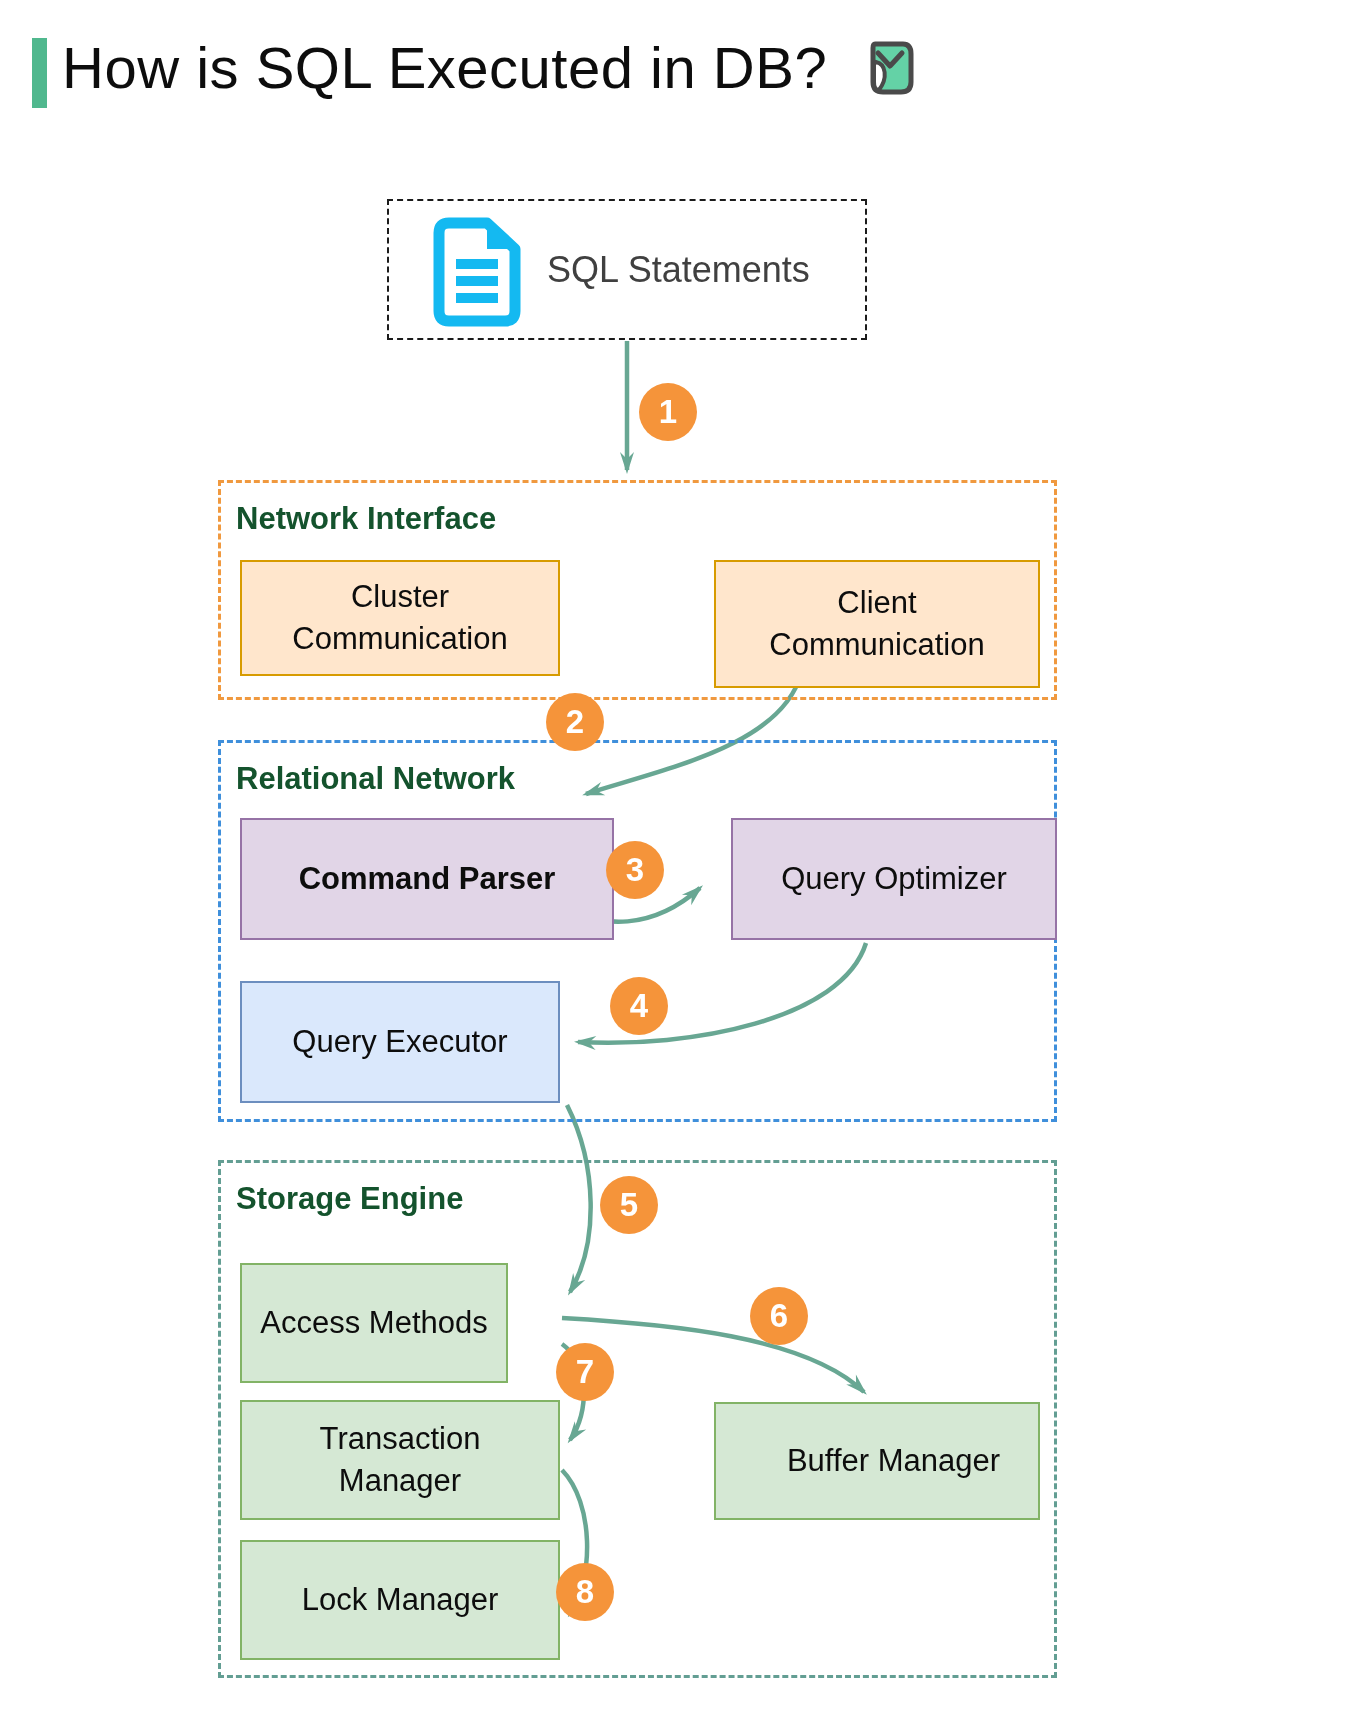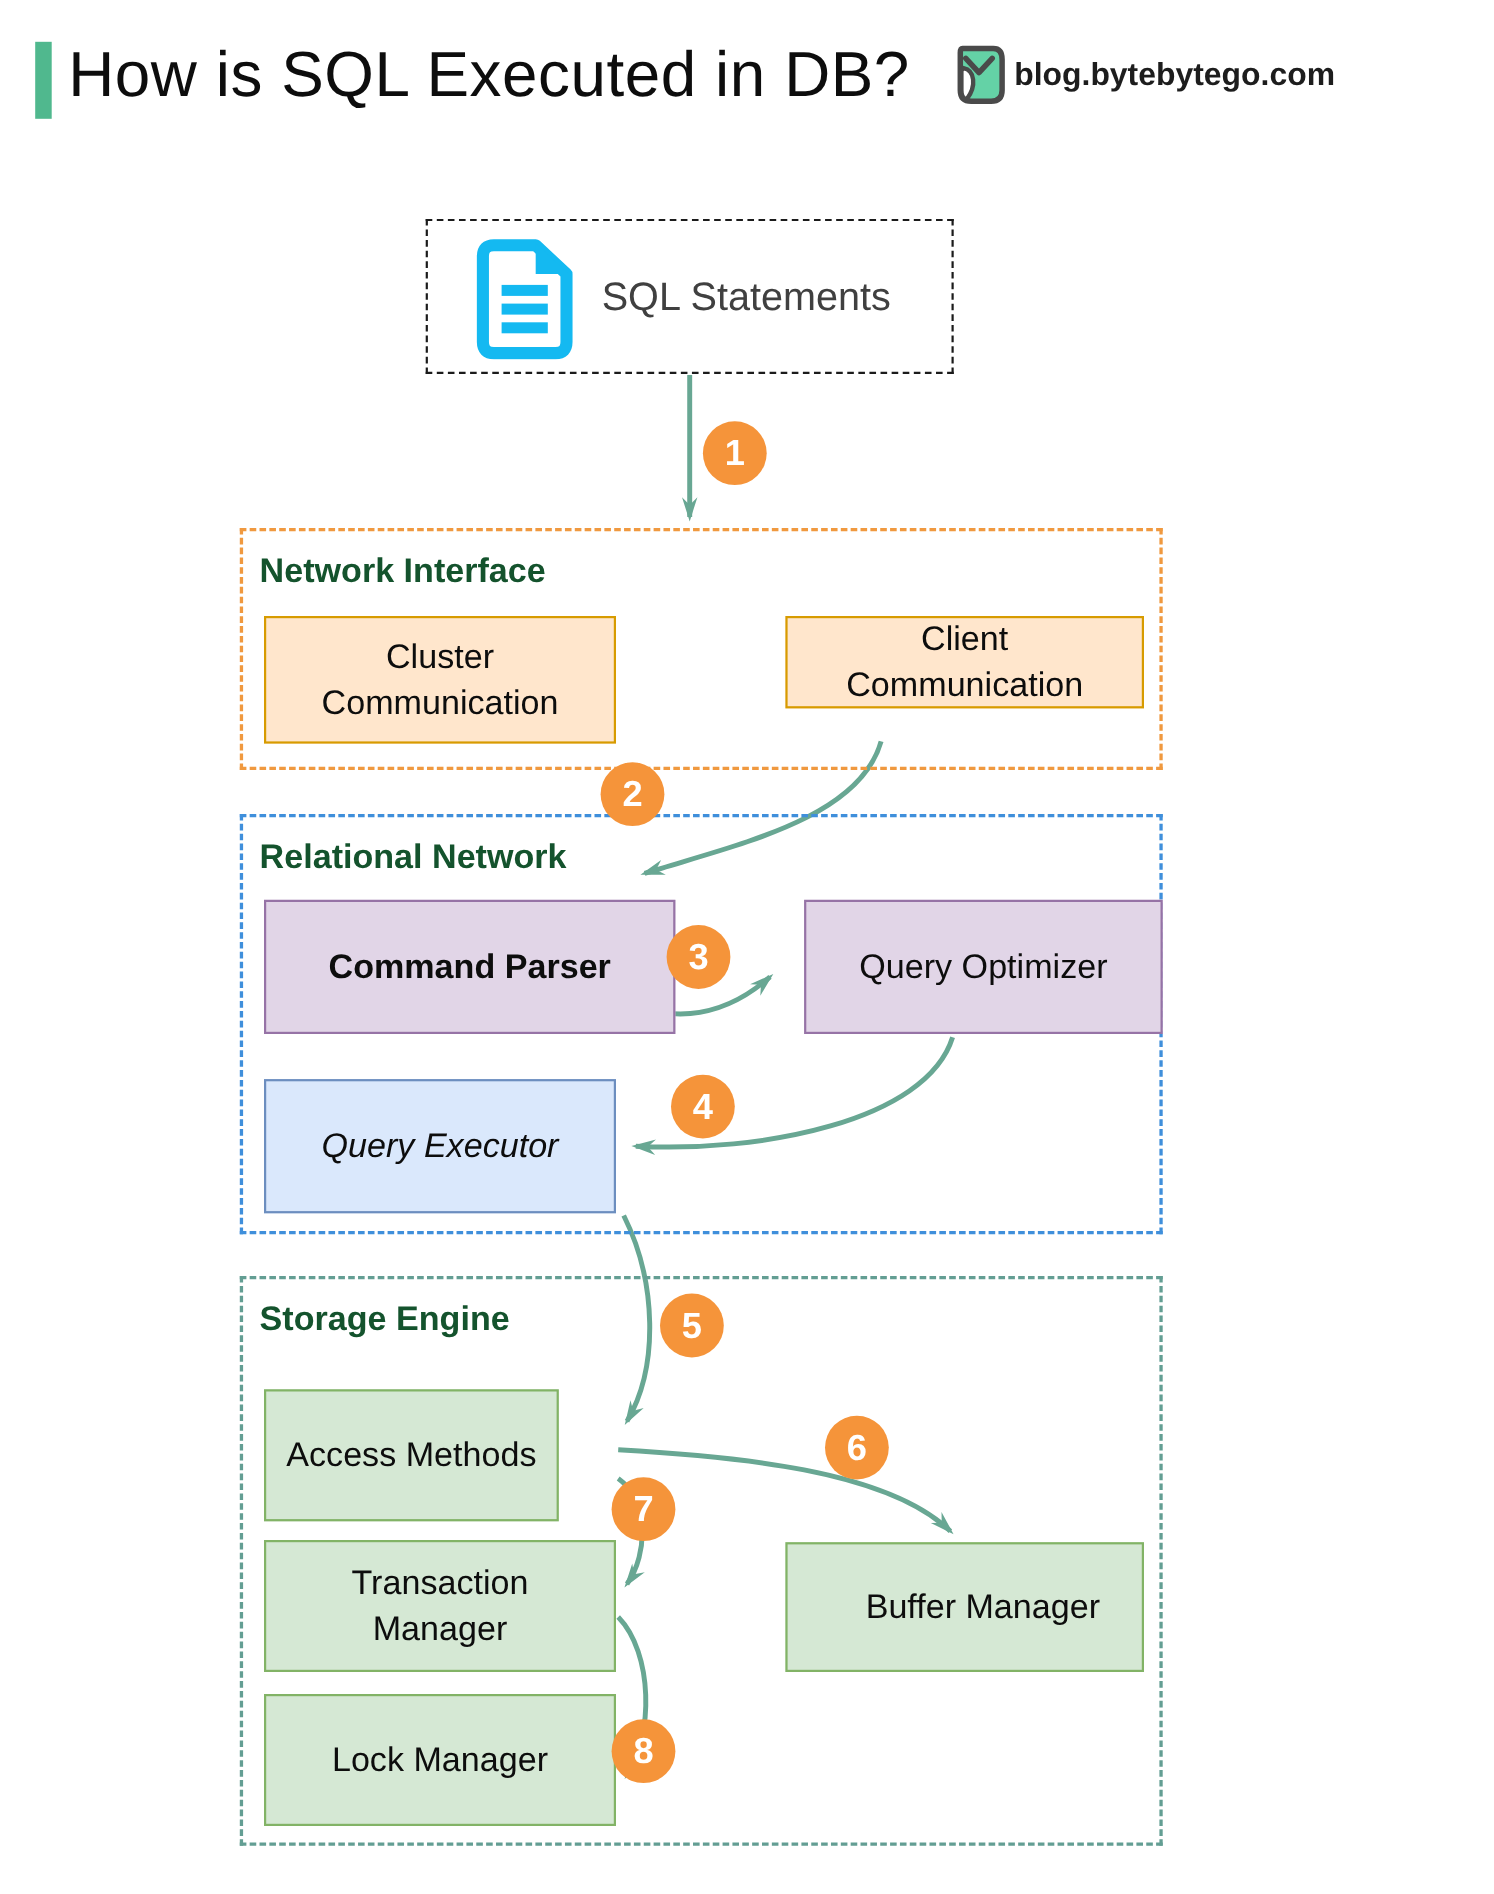--- a/index.html
+++ b/index.html
@@ -26,24 +26,24 @@
   .section{position:absolute;left:218px;width:839px;box-sizing:border-box;}
   .section .sec-label{position:absolute;left:15px;top:18px;font-size:31px;font-weight:700;color:#14532d;}
   .sec-network{top:480px;height:220px;border:3px dashed #f0993f;}
   .sec-relational{top:740px;height:382px;border:3px dashed #3f8fdb;}
   .sec-storage{top:1160px;height:518px;border:3px dashed #639e93;}
   
   .box{position:absolute;box-sizing:border-box;display:flex;align-items:center;justify-content:center;
        text-align:center;font-size:31px;color:#0d0d0d;white-space:pre-line;line-height:1.35;border:2px solid;}
   .box.orange{background:#ffe6cc;border-color:#d79b00;}
   .box.purple{background:#e1d5e7;border-color:#9673a6;}
-  .box.blue  {background:#dae8fc;border-color:#6c8ebf;font-style:italic;}
+  .box.blue  {background:#dae8fc;border-color:#6c8ebf;}
   .box.green {background:#d5e8d4;border-color:#82b366;}
   .b-cluster {left:240px;top:560px;width:320px;height:116px;}
-  .b-client  {left:714px;top:560px;width:326px;height:84px;}
+  .b-client  {left:714px;top:560px;width:326px;height:128px;}
   .b-parser  {left:240px;top:818px;width:374px;height:122px;font-weight:bold;}
   .b-optimizer{left:714px;top:818px;width:326px;height:122px;margin-left:17px;}
   .b-executor{left:240px;top:981px;width:320px;height:122px;}
   .b-access  {left:240px;top:1263px;width:268px;height:120px;}
   .b-transaction{left:240px;top:1400px;width:320px;height:120px;}
   .b-lock    {left:240px;top:1540px;width:320px;height:120px;}
   .b-buffer  {left:714px;top:1402px;width:326px;height:118px;padding-left:33px;}
   
   .step{position:absolute;width:58px;height:58px;border-radius:50%;background:#f5943a;
         color:#ffffff;font-size:33px;font-weight:700;display:flex;align-items:center;justify-content:center;}
@@ -62,21 +62,20 @@
 <div class="canvas">
 
   <div class="accent"></div>
   <h1 class="title">How is SQL Executed in DB?</h1>
   <div class="brand">
     <svg width="50" height="56" viewBox="0 0 50 56">
       <path d="M9,4 H37 Q45,4 45,14 V42 Q45,52 35,52 H17 Q7,52 7,42 V8 Q7,4 9,4 Z" fill="#64d2a6" stroke="#4a4a4a" stroke-width="5"></path>
       <path d="M10,22 C20,24 22,38 13,50 Q8,50 8,42 V24 Z" fill="#ffffff" stroke="#4a4a4a" stroke-width="4"></path>
       <path d="M12,13 L24,26 L36,13" fill="none" stroke="#4a4a4a" stroke-width="5" stroke-linecap="round" stroke-linejoin="round"></path>
     </svg>
-    <span>blog.bytebytego.com</span>
   </div>
 
   <div class="sqlbox">
     <svg width="100" height="110" viewBox="0 0 100 110">
       <path d="M60,6 H22 Q12,6 12,16 V94 Q12,104 22,104 H78 Q88,104 88,94 V32 Z" fill="#ffffff" stroke="#14b9f1" stroke-width="11" stroke-linejoin="round"></path>
       <path d="M60,4 V32 H90 Z" fill="#14b9f1"></path>
       <rect x="29" y="42" width="42" height="10" fill="#14b9f1"></rect>
       <rect x="29" y="59" width="42" height="10" fill="#14b9f1"></rect>
       <rect x="29" y="76" width="42" height="10" fill="#14b9f1"></rect>
     </svg>

